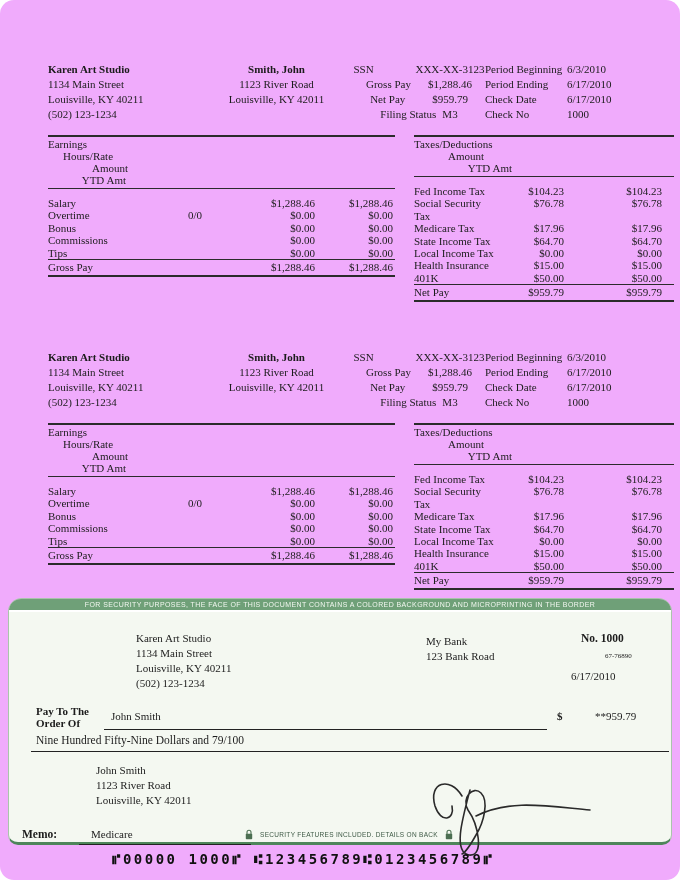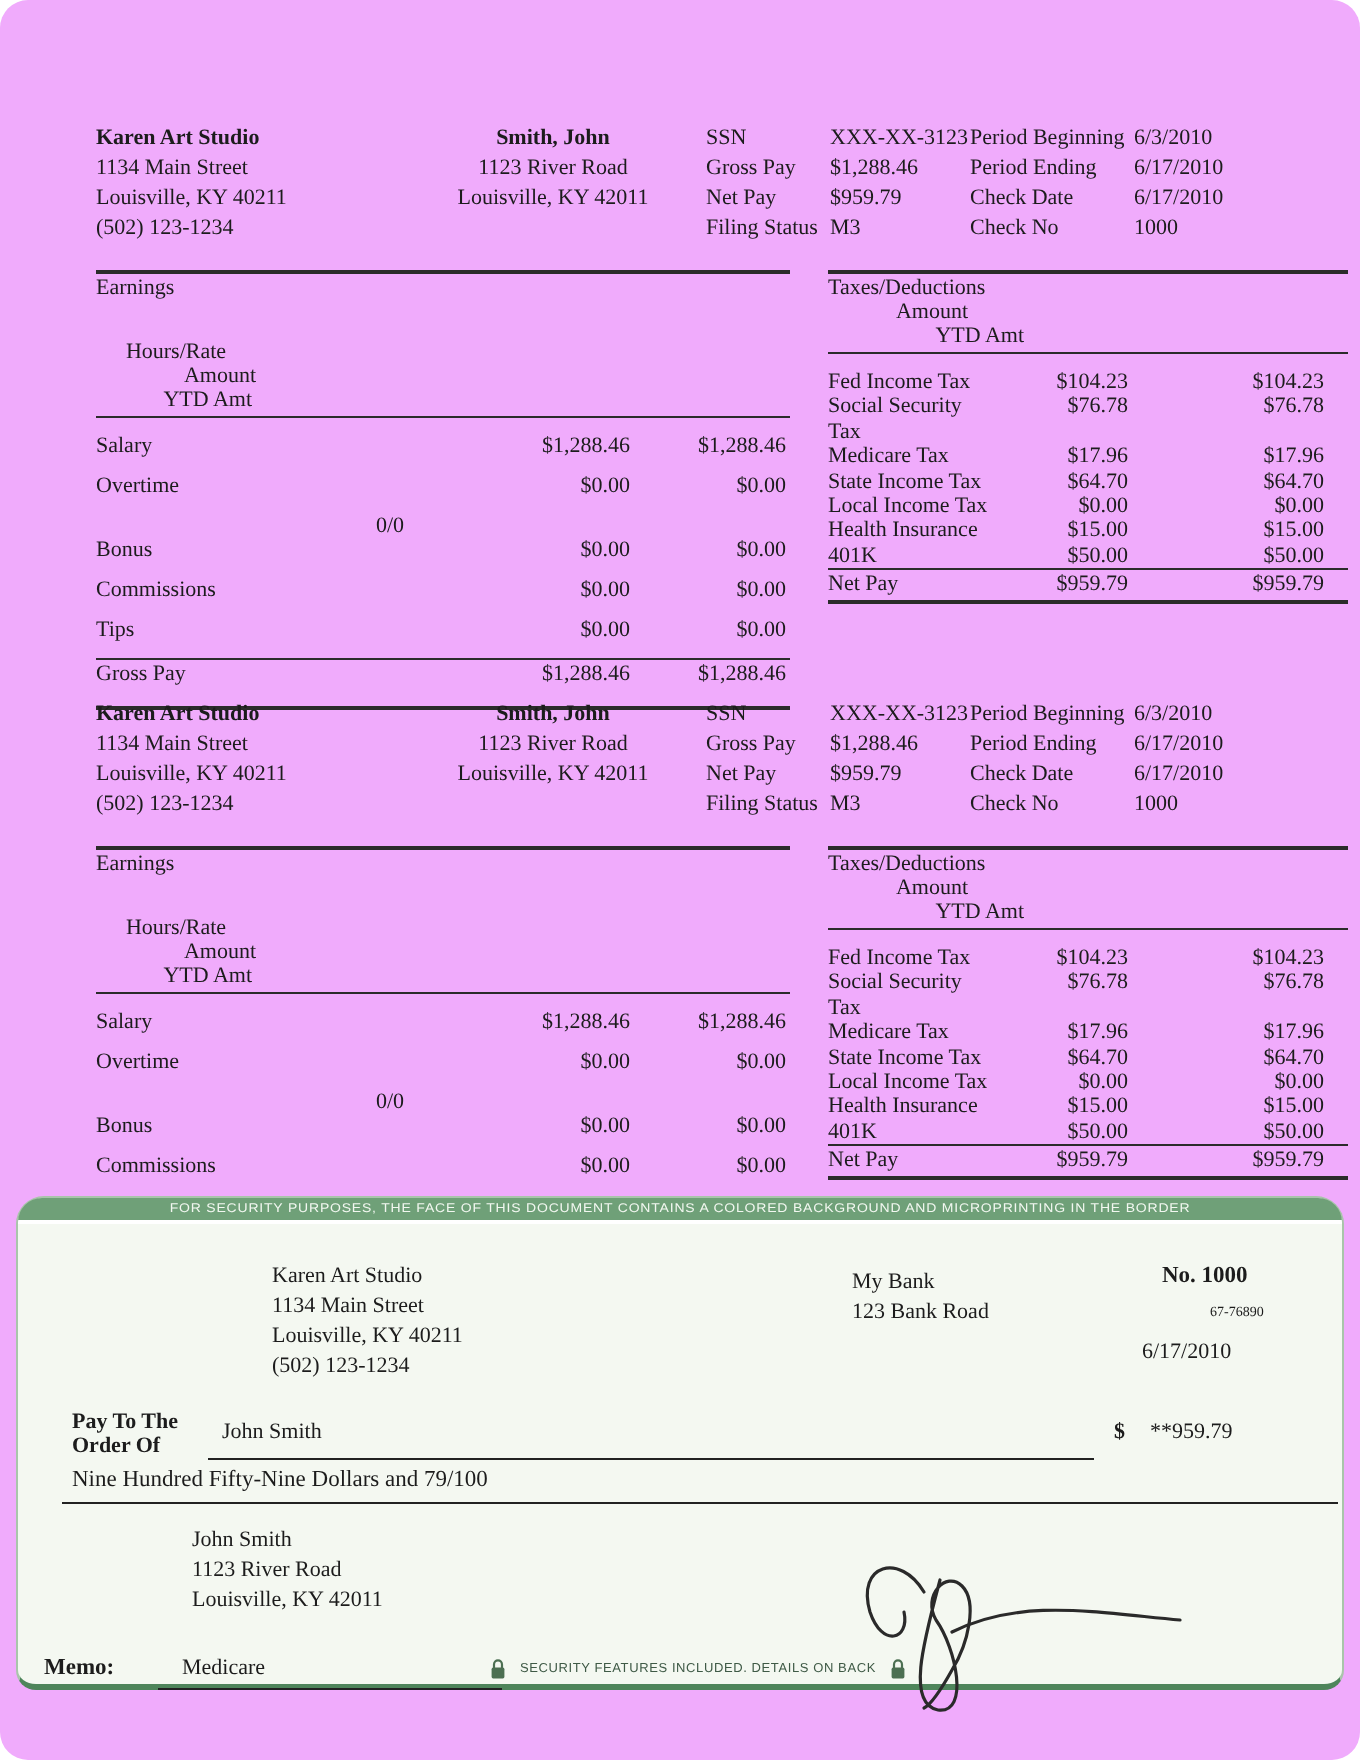--- a/index.html
+++ b/index.html
@@ -10,38 +10,38 @@
   body{font-family:"Liberation Serif", serif;color:var(--ink);position:relative;}
   .page{position:absolute;inset:0;background:#f0abfc;border-radius:14px;}
 
   
   .stub{position:absolute;left:48px;width:626px;}
   .stub-1{top:62px;}
   .stub-2{top:350px;}
   .stub-header{display:flex;font-size:11px;line-height:15px;}
   .col-company{width:152px;}
   .col-employee{width:153px;text-align:center;}
-  .col-payinfo{width:132px;display:flex;flex-direction:column;}
+  .col-payinfo{width:132px;display:flex;flex-direction:column;align-items:center;}
   .col-period{width:189px;display:flex;flex-direction:column;}
   .bold{font-weight:bold;}
   .kv-row{display:flex;}
   .col-payinfo .kv-label{width:62px;}
   .col-period .kv-label{width:82px;}
   .kv-value{flex:1;}
 
   .stub-tables{display:flex;margin-top:13px;}
   .tbl{font-size:11px;}
   .tbl-earnings{width:347px;}
   .tbl-deductions{width:260px;margin-left:19px;}
   .tbl-head{display:flex;border-top:2px solid #2b2b2b;border-bottom:1px solid #2b2b2b;padding:1px 0 2px 0;flex-direction:column;}
   .tbl-rows{padding-top:8px;}
   .tbl-row{display:flex;line-height:12.4px;}
   .tbl-total{display:flex;border-top:1px solid #2b2b2b;border-bottom:2px solid #2b2b2b;padding:1px 0 2px 0;}
   .c-name{flex:1;text-align:left;}
-  .c-hours{width:80px;text-align:center;margin-top:20px;}
+  .c-hours{width:80px;text-align:center;}
   .c-amt{width:80px;text-align:right;}
   .c-ytd{width:80px;text-align:right;padding-right:2px;}
   .tbl-deductions .c-amt{width:70px;}
   .tbl-deductions .c-ytd{width:110px;padding-right:12px;}
 
   
   .check-card{position:absolute;left:8px;top:598px;width:664px;height:247px;
     background:var(--body);border:1px solid var(--side);border-bottom:3px solid var(--border);
     border-radius:14px 14px 10px 10px;}
   .check-band{height:13px;background:var(--band);border-radius:12px 12px 0 0;
@@ -51,21 +51,21 @@
   .chk-abs{position:absolute;font-size:11px;line-height:15px;}
   .chk-company{left:127px;top:32px;}
   .chk-bank{left:417px;top:35px;}
   .chk-no{left:572px;top:32px;font-weight:bold;font-size:11.5px;}
   .chk-fraction{left:596px;top:50px;font-size:7px;}
   .chk-date{left:562px;top:70px;}
   .chk-payto{left:27px;top:106px;font-weight:bold;font-size:11px;line-height:12px;}
   .chk-payee{left:102px;top:110px;}
   .payee-line{position:absolute;left:95px;top:130px;width:443px;border-top:1.3px solid #222;}
   .chk-dollar{left:548px;top:110px;font-weight:bold;}
-  .chk-amount{left:566px;top:110px;text-align:center;}
+  .chk-amount{left:586px;top:110px;text-align:center;}
   .chk-words{left:27px;top:134px;font-size:11.5px;}
   .words-line{position:absolute;left:22px;top:152px;width:638px;border-top:1.3px solid #222;}
   .chk-payee-addr{left:87px;top:164px;}
   .chk-memo-label{left:13px;top:228px;font-weight:bold;font-size:11.5px;}
   .chk-memo-value{left:82px;top:228px;}
   .memo-line{position:absolute;left:70px;top:245px;width:172px;border-top:1.2px solid #222;}
   .chk-security{position:absolute;left:236px;top:230px;display:flex;align-items:center;gap:7px;}
   .lock-icon{width:8px;height:11px;display:inline-block;}
   .security-text{font-family:"Liberation Sans", sans-serif;font-size:6.5px;color:#3f5a46;
     letter-spacing:.3px;white-space:nowrap;}
@@ -486,14 +486,15 @@
   </div>
 
   <svg class="signature" viewBox="0 0 190 88">
     <g fill="none" stroke="#2a2a2a" stroke-width="1.6" stroke-linecap="round">
       <path d="M44,24 C32,4 10,10 17,34 C23,52 37,48 34,34"></path>
       <path d="M52,18 C44,48 35,80 51,83 C67,85 60,52 50,38 C43,26 55,13 63,21 C71,29 66,50 58,63 C53,72 48,80 44,82"></path>
       <path d="M58,44 C92,27 128,34 172,38"></path>
     </g>
   </svg>
 
+  <div class="micr">⑈00000 1000⑈ ⑆123456789⑆0123456789⑈</div>
 
 </div>
 
 </body></html>

